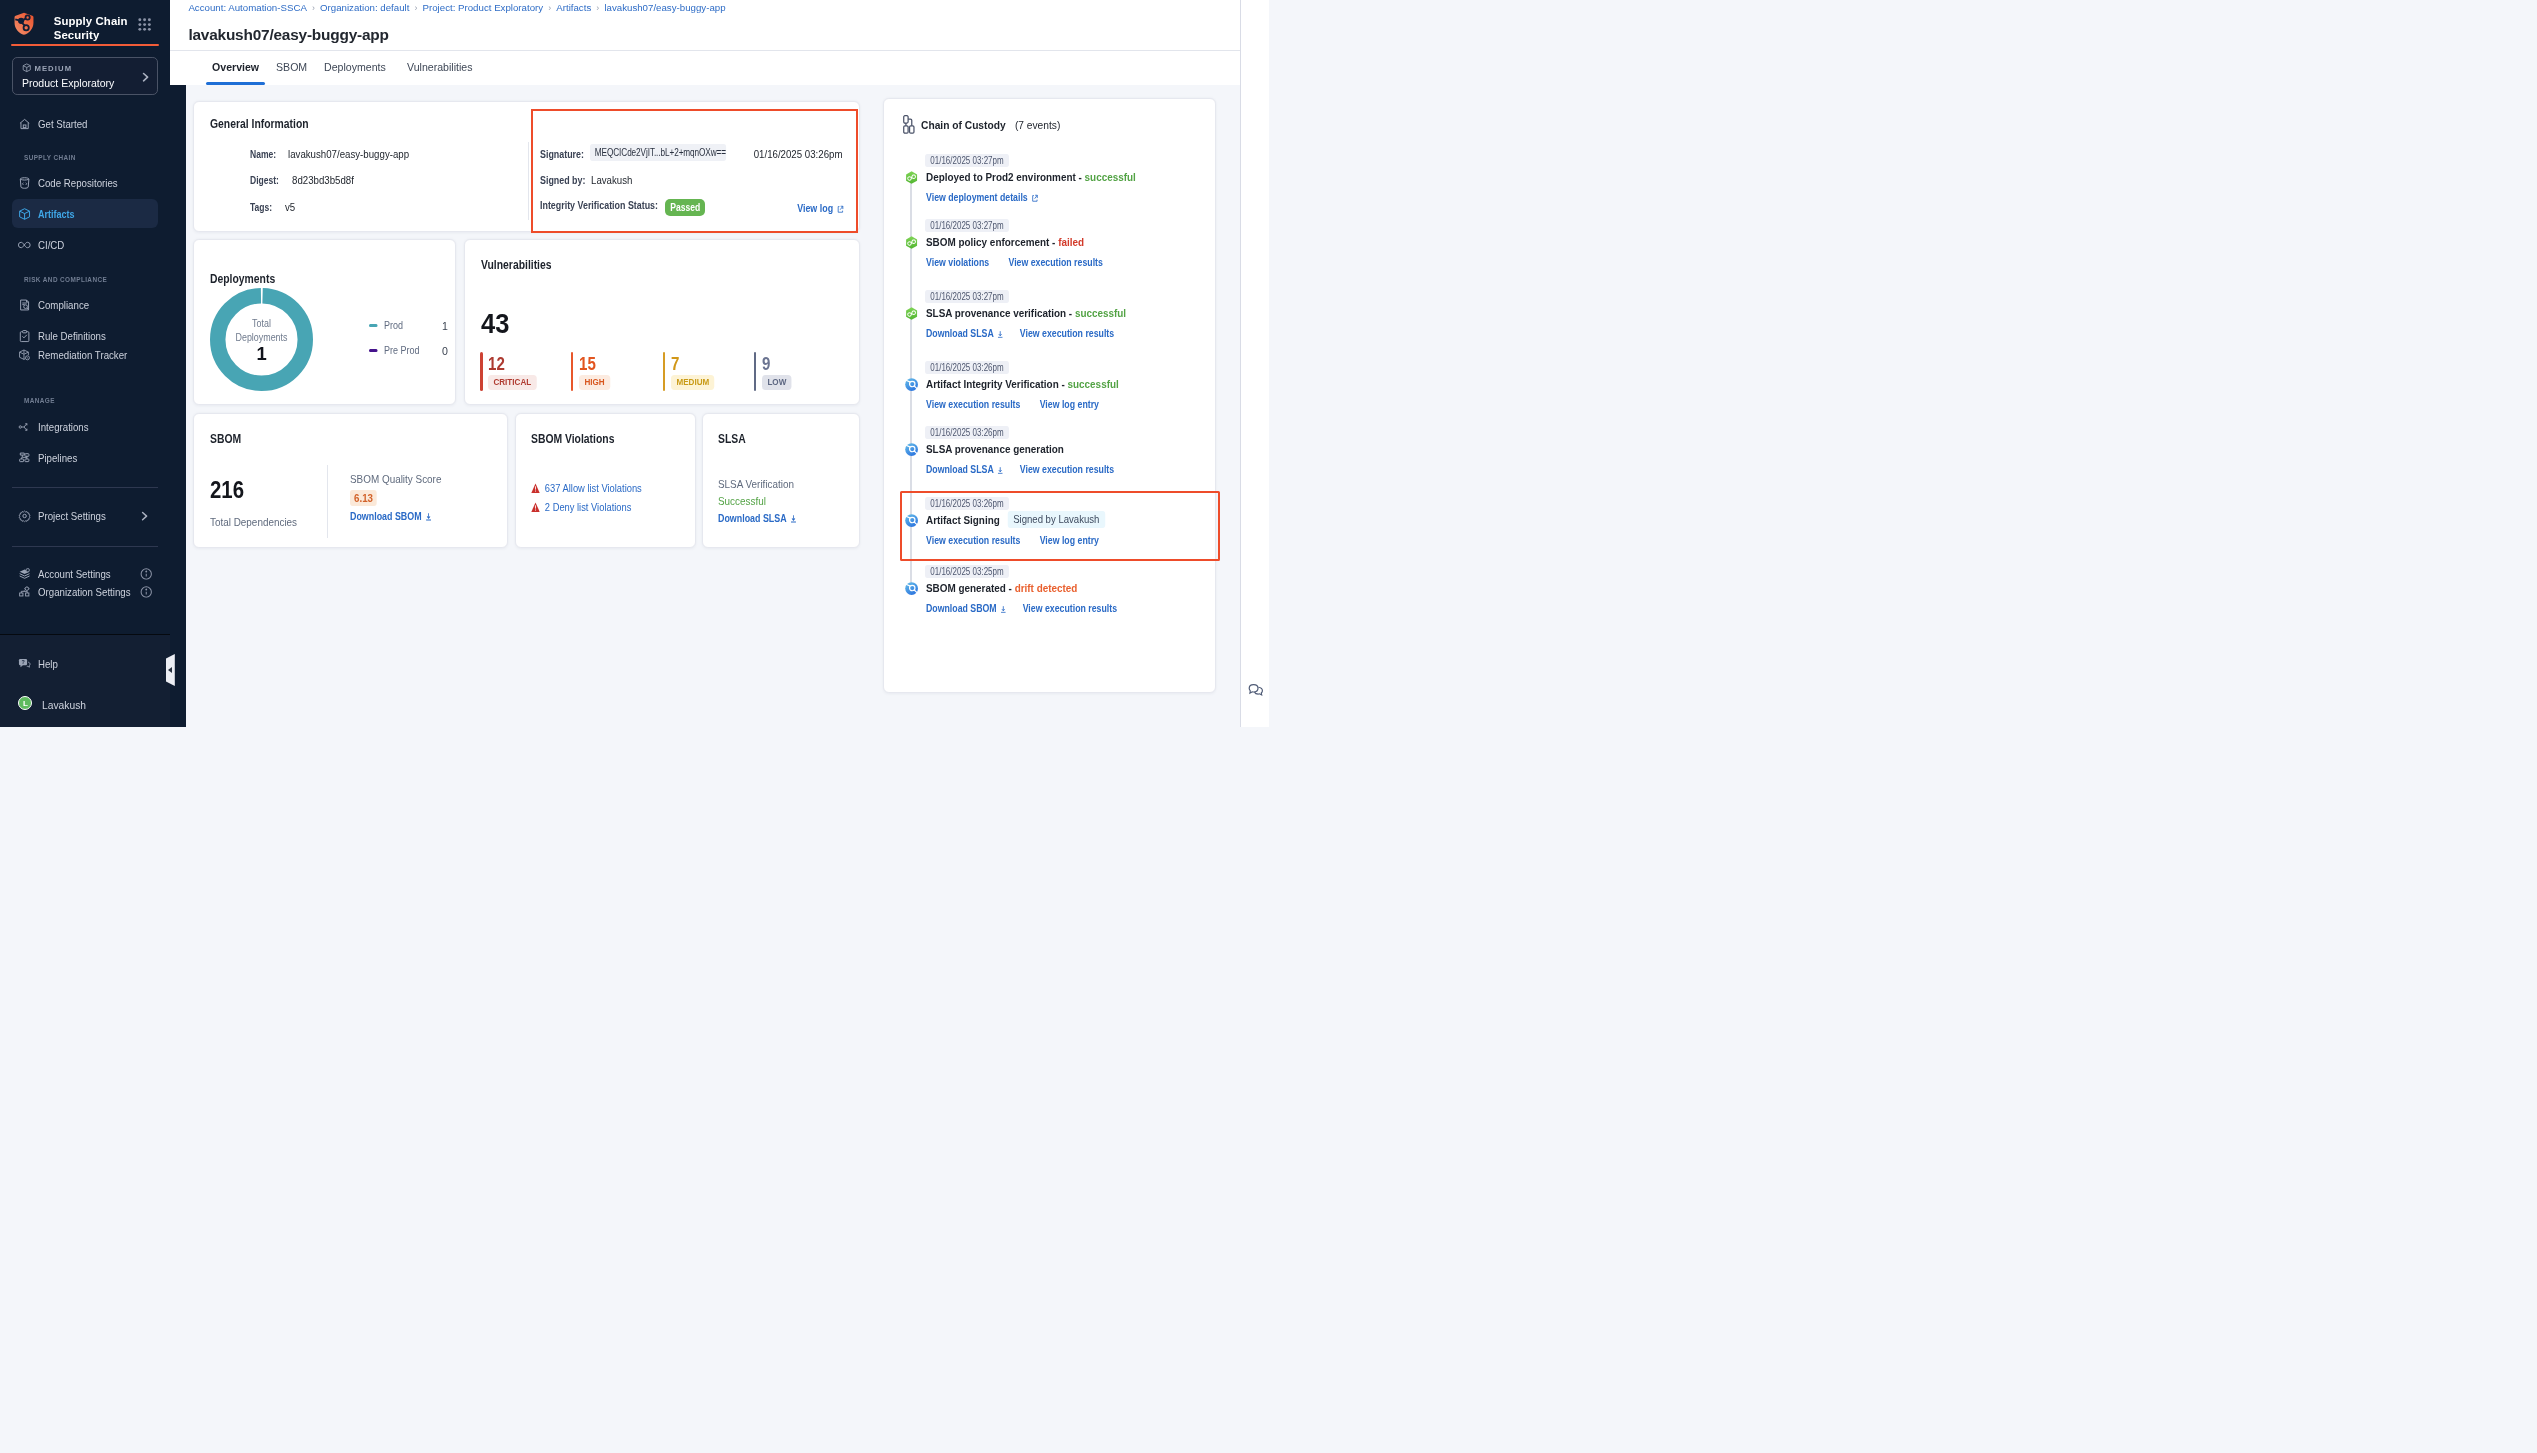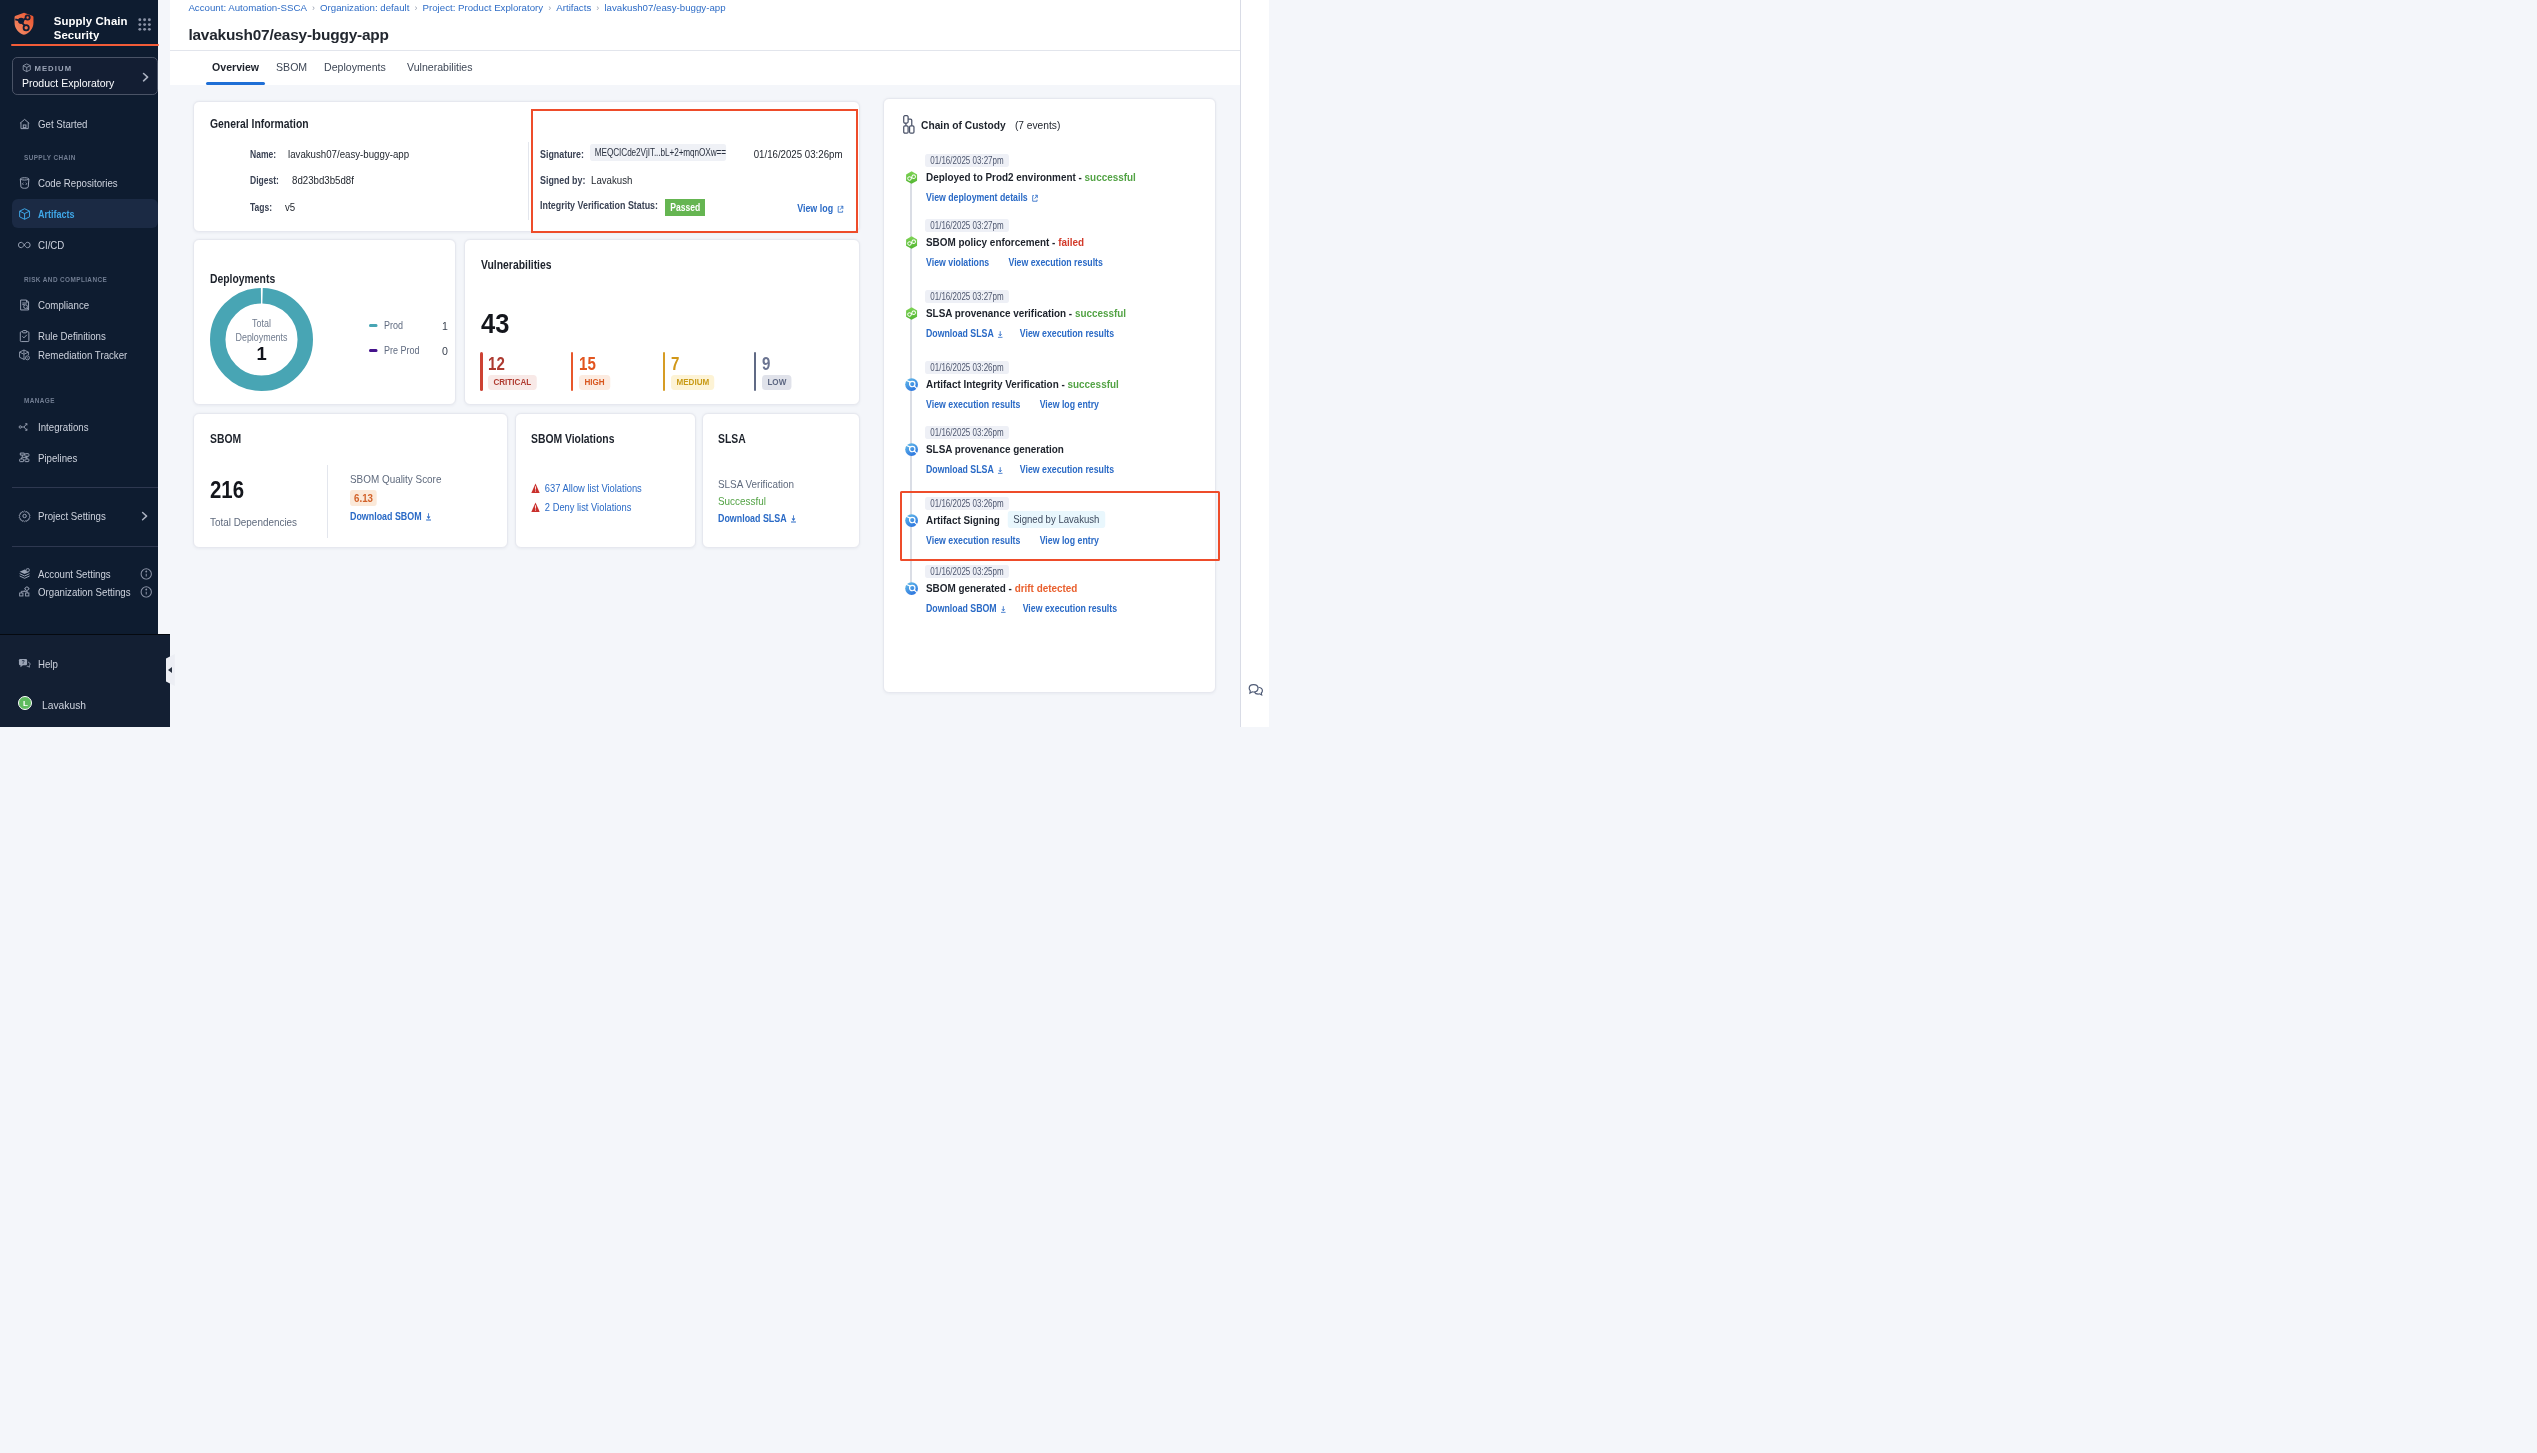--- a/index.html
+++ b/index.html
@@ -1,19 +1,19 @@
 <!DOCTYPE html>
 <html style="font-size:11.7px"><head>
 <meta charset="utf-8">
 <style>
 * { margin:0; padding:0; box-sizing:border-box; }
 html,body { width:1269px; height:727px; }
 body { position:relative; overflow:hidden; font-family:"Liberation Sans",sans-serif; background:#f4f6fa; color:#1c2129; }
 
-#sb { position:absolute; left:0; top:0; width:158px; height:727px; background:#0e1c30; }
+#sb { position:absolute; left:0; top:0; width:186px; height:727px; background:#0e1c30; }
 #sb-bottom { position:absolute; left:0; top:634px; width:170px; height:93px; background:#131f33; border-top:0.7px solid #05090f; }
 #logo-row { position:absolute; left:11.7px; top:11.7px; width:147px; height:23.5px; }
 #logo-title { position:absolute; left:42px; top:2.2px; font-size:11.4px; font-weight:bold; color:#fff; line-height:14px; letter-spacing:0.1px; }
 #grid-icon { position:absolute; left:138px; top:17.6px; }
 #orange-line { position:absolute; left:11px; top:44px; width:148px; height:1.8px; background:#f25c38; border-radius:1.5px; }
 #proj-box { position:absolute; left:11.7px; top:57px; width:146px; height:38px; background:#131e33; border:0.7px solid #4a5366; border-radius:5.1px; }
 #proj-box .plabel { position:absolute; left:21.7px; top:5.9px; font-size:7.7px; font-weight:bold; letter-spacing:1.1px; color:#9aa3b5; }
 #proj-box .pname { position:absolute; left:9.5px; top:17.6px; font-size:11.7px; color:#fbfcfe; transform:scaleX(.9); transform-origin:0 50%; white-space:nowrap; }
 #proj-box .chev { position:absolute; right:7.3px; top:14px; }
 .navitem { position:absolute; left:0; width:170px; height:29px; }
@@ -48,21 +48,21 @@
 #geninfo .ctitle { position:absolute; left:16px; top:15.4px; }
 .girow { position:absolute; left:16px; font-size:11.4px; white-space:nowrap;margin-left:40px; }
 .girow b { display:inline-block; color:#3a4254; transform:scaleX(.75); transform-origin:0 50%; }
 .girow .v { position:absolute; display:inline-block; transform:scaleX(.85); transform-origin:0 50%; white-space:nowrap; }
 #gi-divider { position:absolute; left:334px; top:40px; width:0.7px; height:78px; background:#e3e6ed; }
 #gi-orange { position:absolute; left:337px; top:6.6px; width:327px; height:124px; border:2.2px solid #ee4c2a; }
 .sigrow { position:absolute; left:346px; font-size:11.4px; white-space:nowrap; }
 .sigrow b { display:inline-block; color:#3a4254; transform:scaleX(.78); transform-origin:0 50%; }
 .sigpill { position:absolute; left:50px; top:-3.7px; background:#eff1f6; border-radius:2.9px; padding:2.9px 0 2.9px 5.9px; font-size:10px; color:#2a3140; overflow:hidden; white-space:nowrap; transform:scaleX(.82); transform-origin:0 50%; letter-spacing:-0.1px; }
 #sigdate { position:absolute; right:16px; top:46px; font-size:11.4px; color:#1c2129; transform:scaleX(.85); transform-origin:100% 50%; }
-#passedbadge { position:absolute; left:471px; top:97px; width:40px; height:17px; line-height:17px; text-align:center; background:#65b551; color:#fff; font-weight:bold; font-size:11px; border-radius:0; }
+#passedbadge { position:absolute; left:471px; top:97px; width:40px; height:17px; line-height:17px; text-align:center; background:#65b551; color:#fff; font-weight:bold; font-size:11px; border-radius:5px; }
 #passedbadge span { display:inline-block; transform:scaleX(.78); transform-origin:50% 50%; }
 #viewlog { position:absolute; right:15.4px; top:100px; font-size:11.4px; transform:scaleX(.78); transform-origin:100% 50%; }
 
 #depl { left:193px; top:239px; width:263px; height:166px; }
 #depl .ctitle { position:absolute; left:16px; top:32px; }
 #donut { position:absolute; left:16px; top:48px; }
 #donut-label { position:absolute; left:16px; top:76px; width:103px; text-align:center; font-size:11px; color:#6f7a8d; line-height:14px; transform:scaleX(.81); transform-origin:50% 50%; }
 #donut-num { position:absolute; left:16px; top:103px; width:103px; text-align:center; font-size:18.4px; font-weight:bold; color:#10131a; }
 .legrow { position:absolute; font-size:10.6px; color:#606b80; transform:scaleX(.85); transform-origin:0 50%; }
 .legpill { display:inline-block; width:10.3px; height:3.7px; border-radius:1.8px; margin-right:7.3px; vertical-align:1.8px; }

